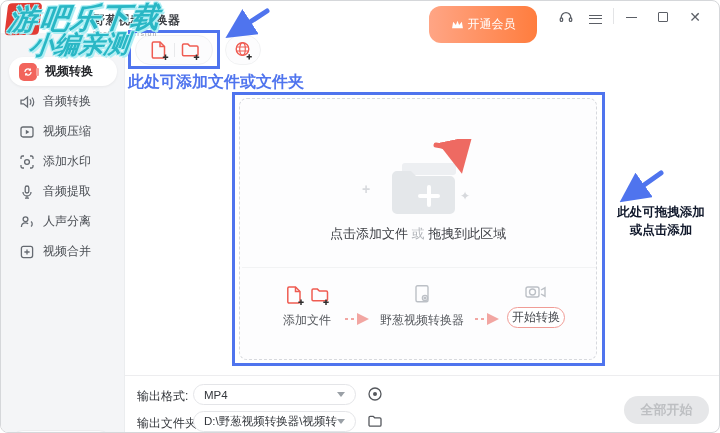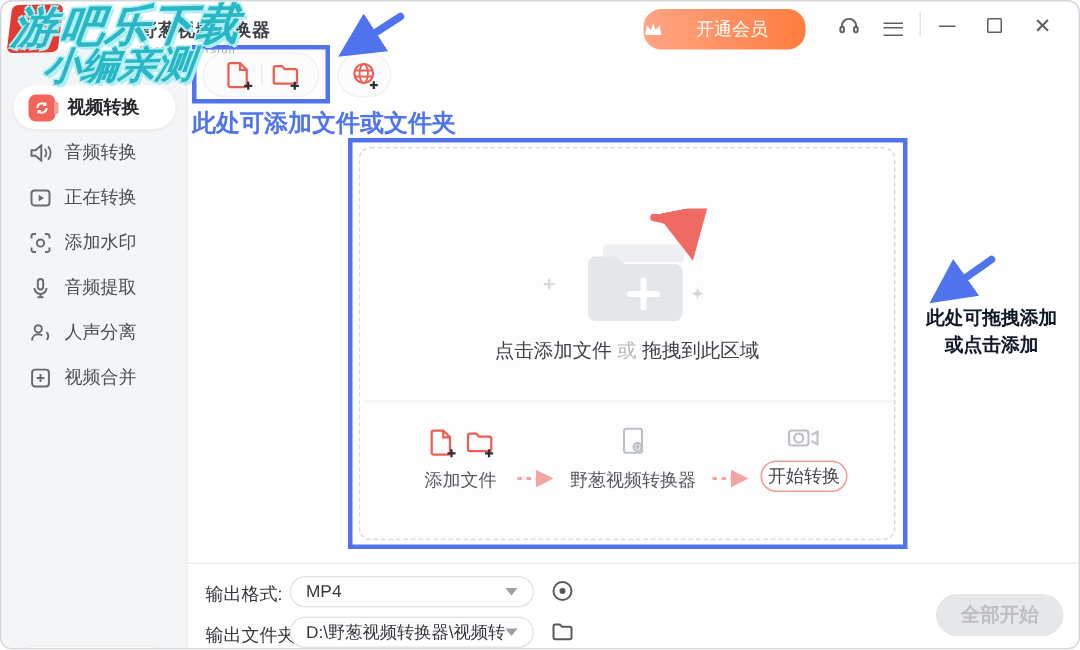--- a/index.html
+++ b/index.html
@@ -1,22 +1,22 @@
 <!DOCTYPE html>
 <html><head>
 <meta charset="utf-8">
 <style>
   html,body{margin:0;padding:0;background:#fff;}
   *{box-sizing:border-box;font-family:"Liberation Sans","DejaVu Sans",sans-serif;}
   .window{position:relative;width:720px;height:433px;background:#fff;border:1px solid #d5d7da;border-radius:8px;overflow:hidden;}
 
   
-  .vip-btn{position:absolute;left:428px;top:5px;width:108px;height:27px;border-radius:12px;
+  .vip-btn{position:absolute;left:428px;top:5px;width:108px;height:37px;border-radius:12px;
     background:linear-gradient(90deg,#ffa585,#ff7d3e);color:#fff;font-size:12px;
-    display:flex;align-items:center;gap:22px;cursor:pointer;}
+    display:flex;align-items:center;justify-content:center;gap:4px;cursor:pointer;}
   .tb-ico{position:absolute;top:7px;width:18px;height:18px;display:flex;align-items:center;justify-content:center;color:#5b5f66;}
   .menu-lines{width:13px;height:9px;border-top:1.6px solid #5b5f66;border-bottom:1.6px solid #5b5f66;position:relative;}
   .menu-lines::after{content:"";position:absolute;left:0;top:2.6px;width:13px;border-top:1.6px solid #5b5f66;}
   .tb-div{position:absolute;left:612px;top:7px;width:1px;height:16px;background:#e3e4e6;}
   .wc{position:absolute;top:4px;width:24px;height:24px;display:flex;align-items:center;justify-content:center;color:#5b5f66;}
   .wc-min{width:11px;border-top:1.6px solid #5b5f66;}
   .wc-max{width:10px;height:10px;border:1.6px solid #5b5f66;border-radius:1px;}
   .wc-x{font-size:14px;line-height:1;color:#5b5f66;}
 
   
@@ -132,21 +132,21 @@
           <path d="M2 6.2v3.6h2.6L8.5 13V3L4.6 6.2H2Z"></path>
           <path d="M10.8 5.3a3.8 3.8 0 0 1 0 5.4M13 3.6a6.4 6.4 0 0 1 0 8.8" stroke-width="1.2"></path>
         </svg>
       <span class="lbl">音频转换</span>
     </div>
     <div class="side-item" style="top:84px;">
       <svg width="16" height="16" viewBox="0 0 16 16" fill="none" stroke="#666b72" stroke-width="1.3">
           <rect x="2" y="3" width="12" height="10" rx="2"></rect>
           <path d="M6.8 5.8l3.6 2.2-3.6 2.2z" fill="#666b72" stroke="none"></path>
         </svg>
-      <span class="lbl">正在转换</span>
+      <span class="lbl">视频压缩</span>
     </div>
     <div class="side-item" style="top:114px;">
       <svg width="16" height="16" viewBox="0 0 16 16" fill="none" stroke="#666b72" stroke-width="1.3">
           <path d="M2 5V3.5A1.5 1.5 0 0 1 3.5 2H5M11 2h1.5A1.5 1.5 0 0 1 14 3.5V5M14 11v1.5a1.5 1.5 0 0 1-1.5 1.5H11M5 14H3.5A1.5 1.5 0 0 1 2 12.5V11"></path>
           <circle cx="8" cy="8" r="2.4"></circle>
         </svg>
       <span class="lbl">添加水印</span>
     </div>
     <div class="side-item" style="top:144px;">
       <svg width="16" height="16" viewBox="0 0 16 16" fill="none" stroke="#666b72" stroke-width="1.3">

